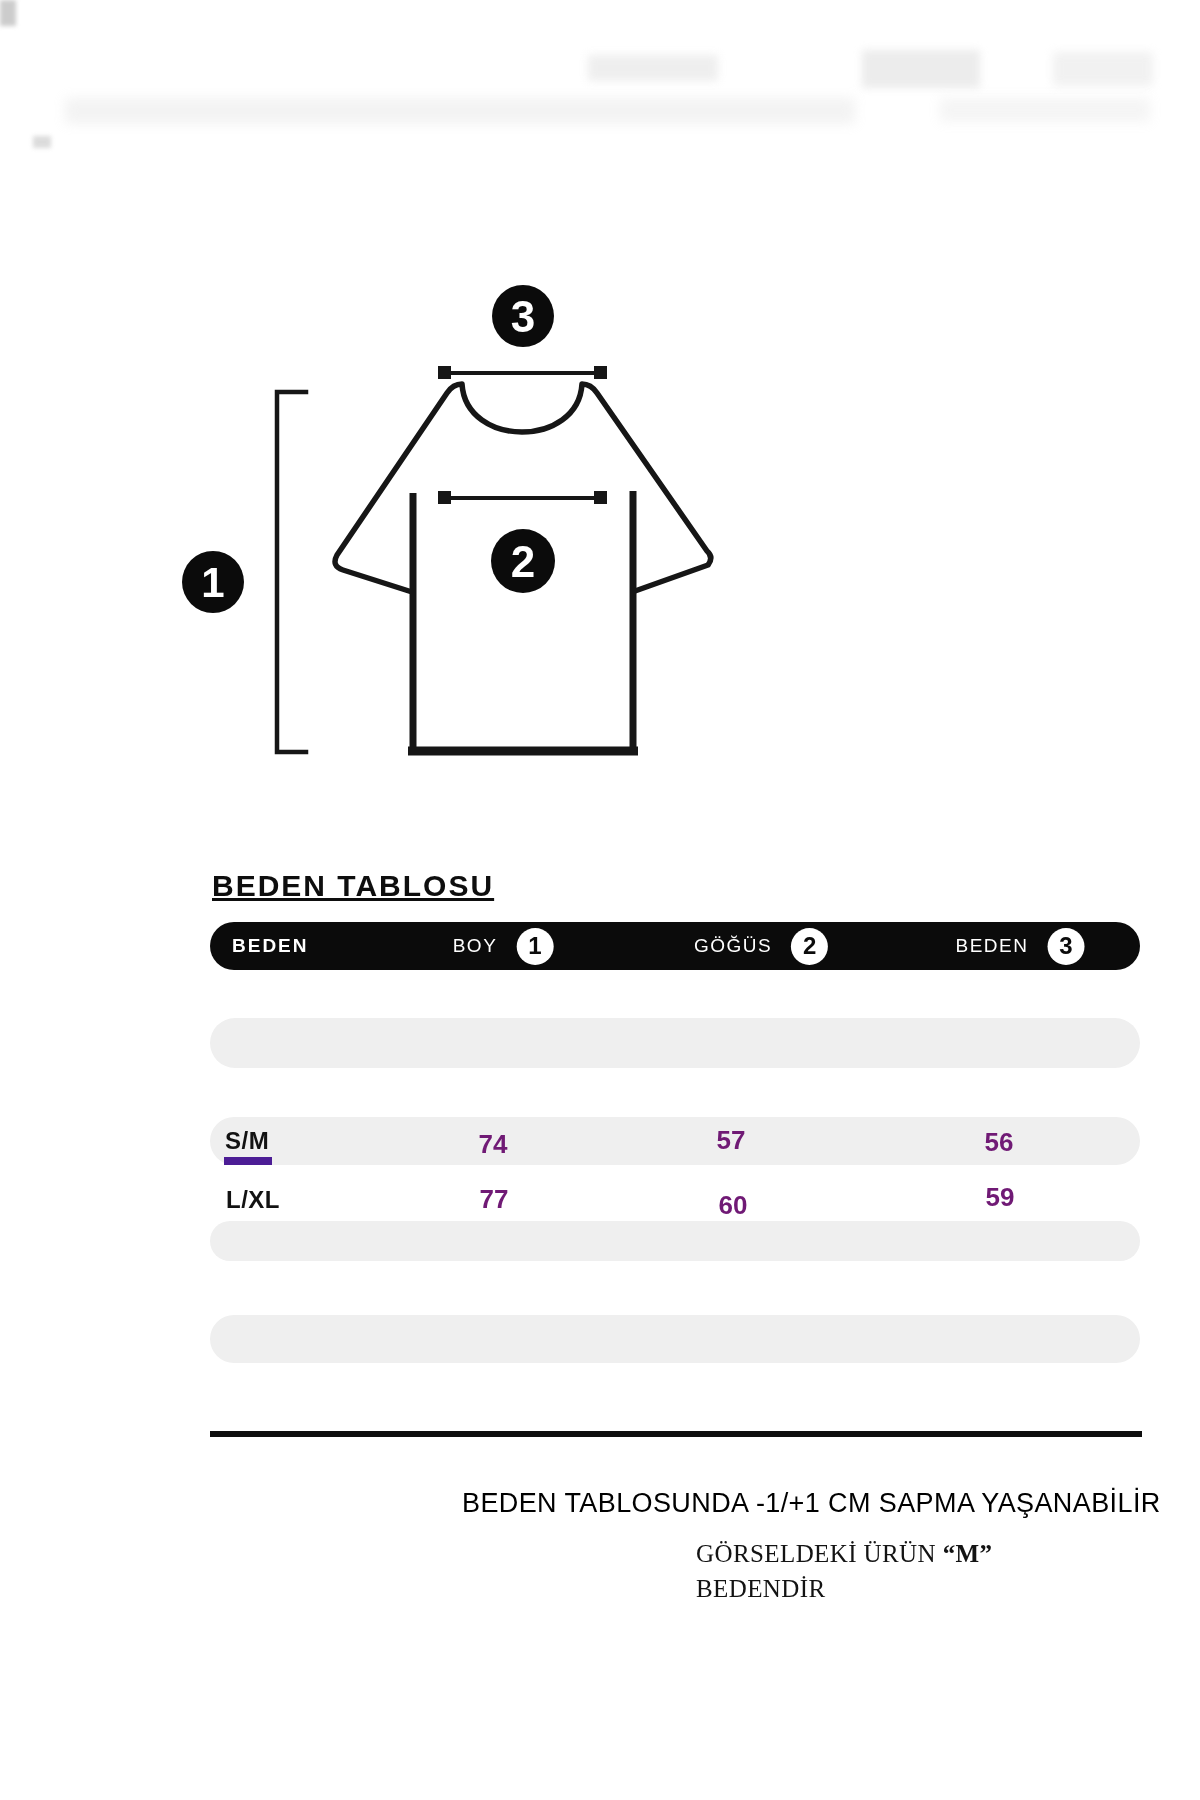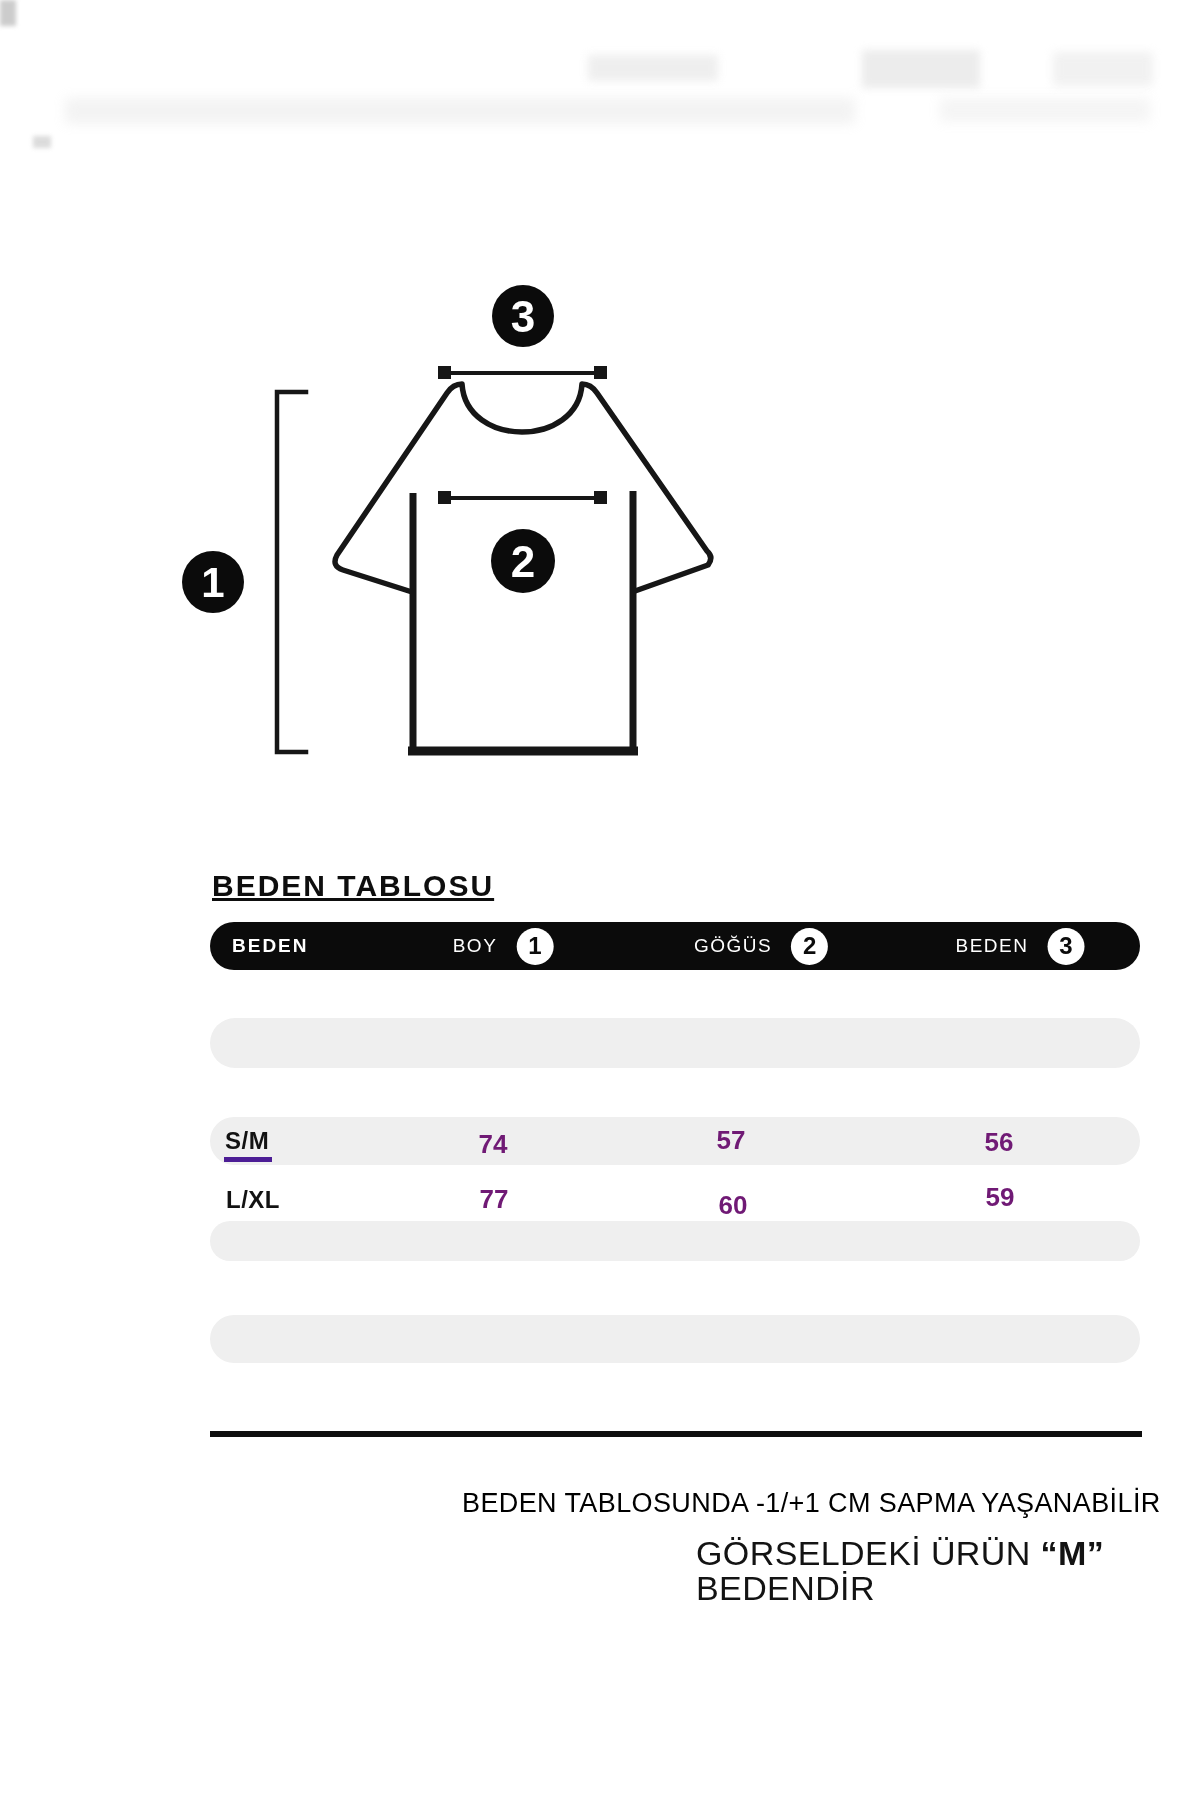--- a/index.html
+++ b/index.html
@@ -20,28 +20,28 @@
   .header-bar { position:absolute; left:210px; top:922px; width:930px; height:48px; background:#0b0b0b; border-radius:25px; color:#fff; }
   .header-size-label { position:absolute; left:22px; top:0; height:40px; line-height:48px; font-size:19px; letter-spacing:2px;font-weight:bold; }
   .header-col { position:absolute; top:0; height:48px; display:flex; align-items:center; gap:19px; transform:translateX(-50%); }
   .header-col .col-label { font-size:19px; letter-spacing:1.5px; }
   .badge-circle { width:37px; height:37px; border-radius:50%; background:#ffffff; color:#0b0b0b; font-size:24px; font-weight:700; display:flex; align-items:center; justify-content:center; flex:0 0 auto; }
 
   
   .gray-row { position:absolute; left:210px; width:930px; background:#efefef; border-radius:26px; }
   .data-row { position:absolute; left:210px; width:930px; }
   .size-label { position:absolute; left:16px; font-size:24px; font-weight:700; letter-spacing:0.5px; color:#121212; white-space:nowrap; }
-  .size-label.underlined { border-bottom:5px solid #4c1d95; padding:0 3px 2px 1px; margin-left:-2px; }
+  .size-label.underlined { border-bottom:8px solid #4c1d95; padding:0 3px 2px 1px; margin-left:-2px; }
   .cell-value { position:absolute; transform:translateX(-50%); font-size:26px; font-weight:600; color:#701a75; }
 
   .divider { position:absolute; left:210px; top:1431px; width:932px; height:6px; background:#0e0e0e; }
 
   
   .footer-note-1 { position:absolute; left:462px; top:1488px; font-size:27px; letter-spacing:0.4px; color:#000000; white-space:nowrap; }
-  .footer-note-2 { position:absolute; left:696px; top:1536px; font-size:34px; letter-spacing:0.4px; line-height:35px; color:#131313; }
+  .footer-note-2 { position:absolute; left:696px; top:1536px; font-size:25px; letter-spacing:0.4px; line-height:35px; color:#131313;font-family:Liberation Serif, serif; }
   .footer-note-2 strong { font-weight:800; }
 </style>
 </head>
 <body>
 
 <div class="page">
 
   <div class="artifact" style="left:0;top:57;width:16px;height:26px;background:#9a9a9a;opacity:.5;filter:blur(2px);"></div>
   <div class="artifact" style="left:588px;top:55px;width:130px;height:26px;opacity:.3;filter:blur(4px);"></div>
   <div class="artifact" style="left:862px;top:50px;width:118px;height:38px;opacity:.35;filter:blur(4px);"></div>

